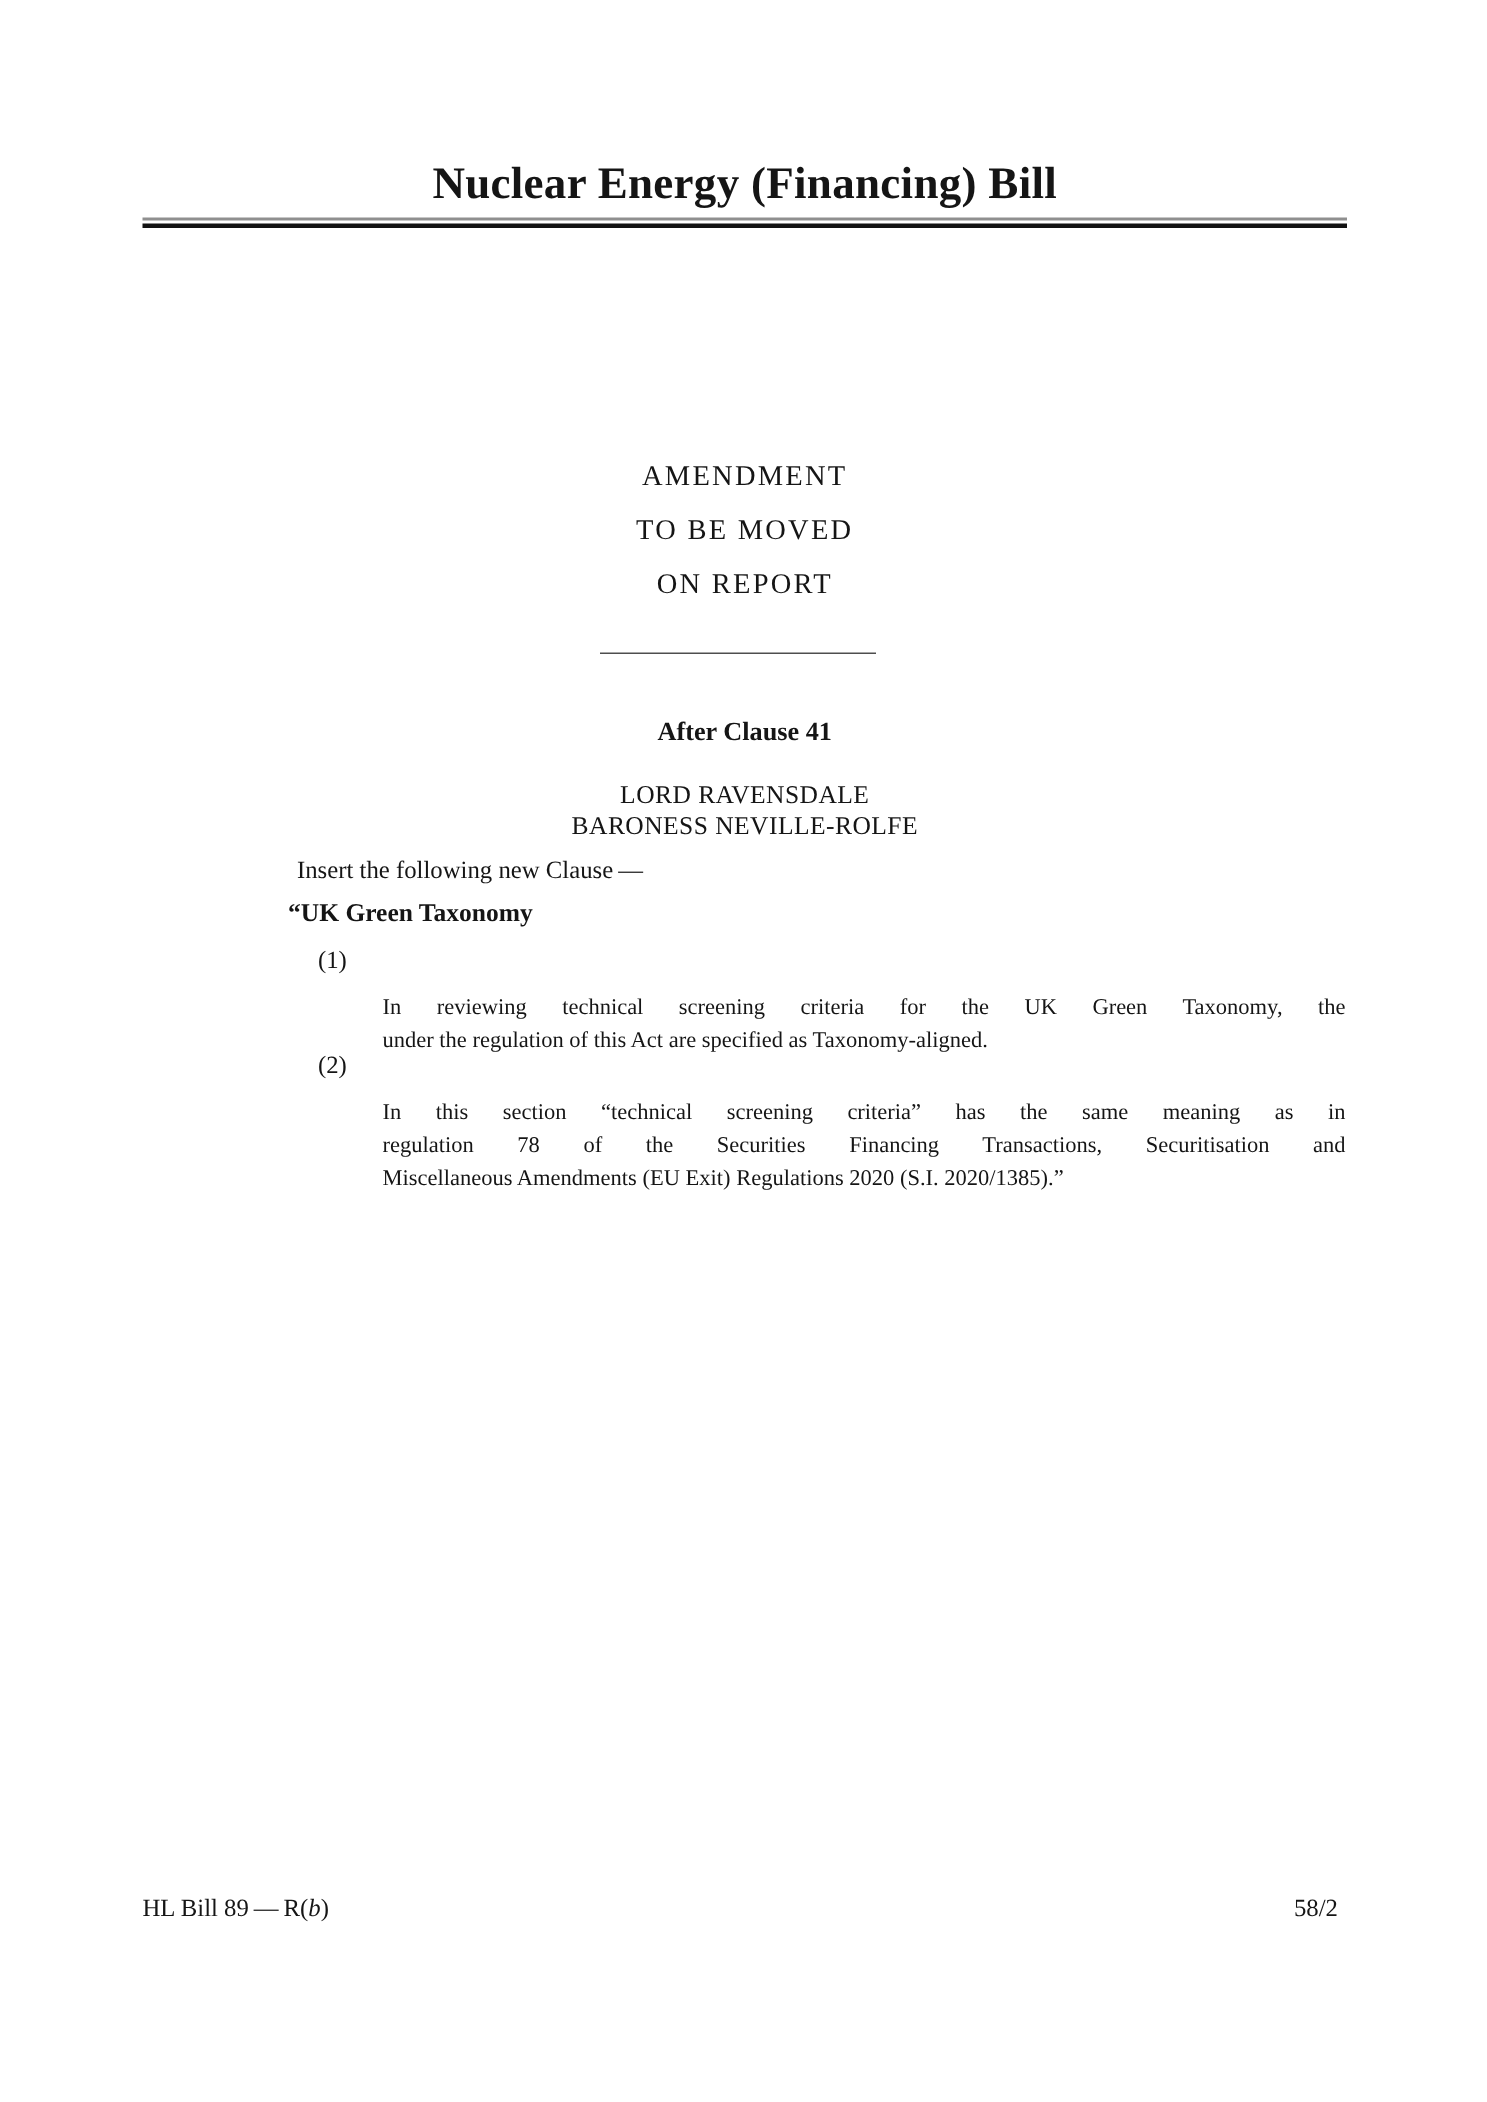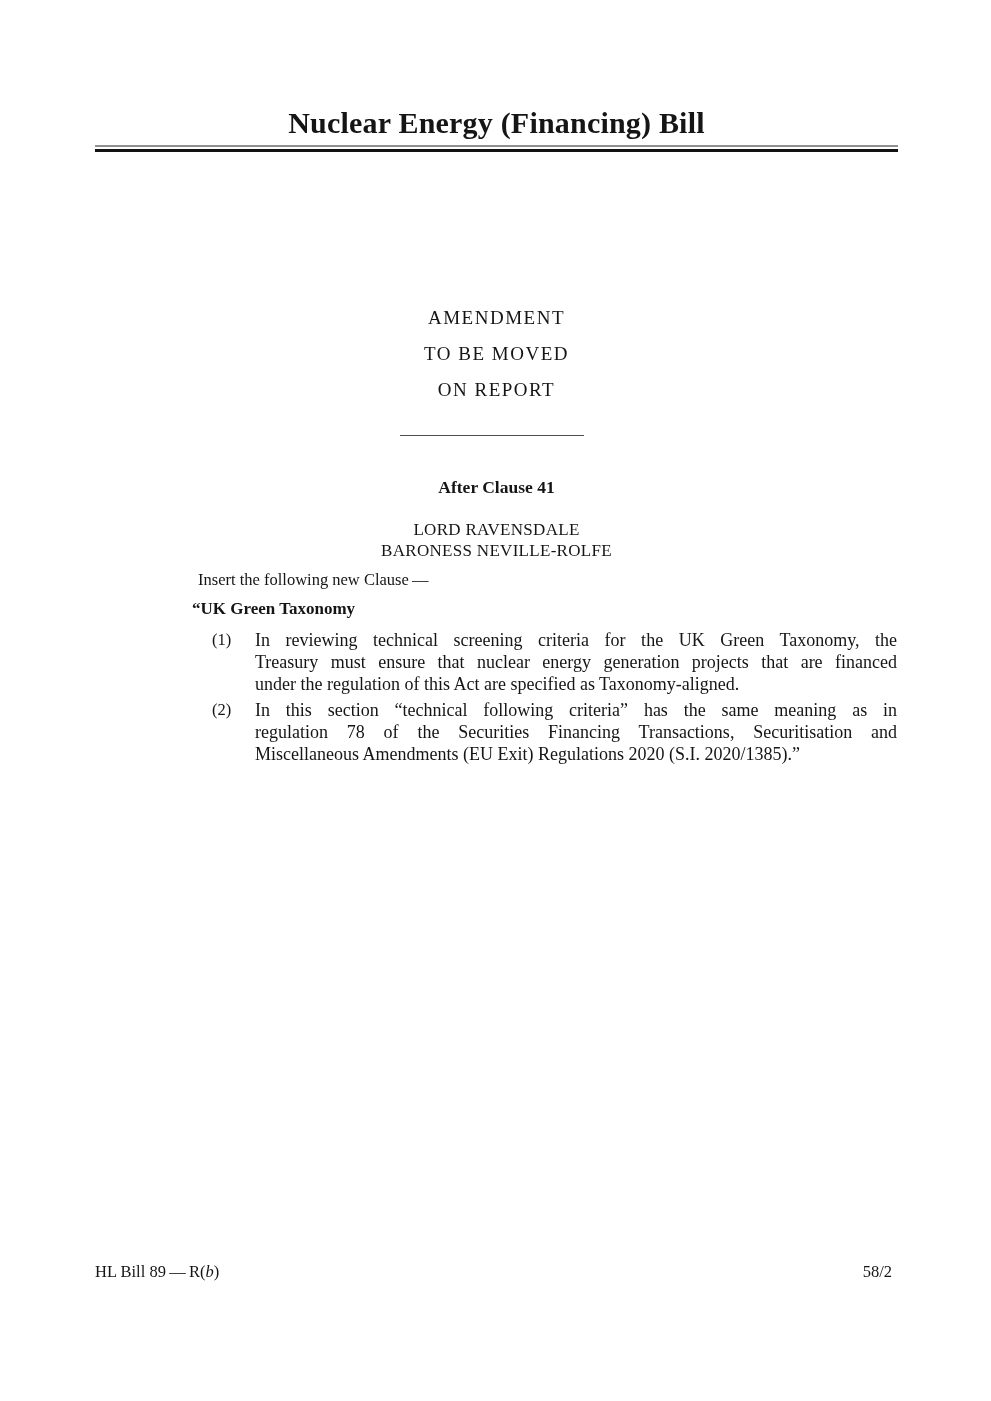--- a/index.html
+++ b/index.html
@@ -105,22 +105,23 @@
   .s2 { top: 699px; }
   .subsection .num {
     position: absolute;
     left: 0;
     top: 0;
     font-size: 16.5px;
     line-height: 22px;
   }
   .subsection .lines {
     margin-left: 43px;
-    font-size: 18px;
+    font-size: 15px;
     line-height: 22px;
+    margin-top: 32px;
   }
   .jline { height: 22px; overflow: hidden; text-align: justify; }
   .jline::after { content: ""; display: inline-block; width: 100%; height: 0; }
   .lline { height: 22px; }
 
   .footer {
     position: absolute;
     top: 1261px;
     left: 0;
     width: 100%;
@@ -159,29 +160,28 @@
     <div class="mover m2">BARONESS NEVILLE-ROLFE</div>
 
     <div class="instruction">Insert the following new Clause —</div>
 
     <div class="clause-heading">“UK Green Taxonomy</div>
 
     <div class="subsection s1">
       <span class="num">(1)</span>
       <div class="lines">
         <div class="jline">In reviewing technical screening criteria for the UK Green Taxonomy, the</div>
-        <div class="jline">Treasury must ensure that nuclear energy generation projects that are financed</div>
         <div class="lline">under the regulation of this Act are specified as Taxonomy-aligned.</div>
       </div>
     </div>
 
     <div class="subsection s2">
       <span class="num">(2)</span>
       <div class="lines">
-        <div class="jline">In this section “technical following criteria” has the same meaning as in</div>
+        <div class="jline">In this section “technical screening criteria” has the same meaning as in</div>
         <div class="jline">regulation 78 of the Securities Financing Transactions, Securitisation and</div>
         <div class="lline">Miscellaneous Amendments (EU Exit) Regulations 2020 (S.I. 2020/1385).”</div>
       </div>
     </div>
 
     <div class="footer">
       <span class="left"><span>HL Bill 89 — R(</span><span class="ital">b</span><span>)</span></span>
       <span class="right">58/2</span>
     </div>
 

